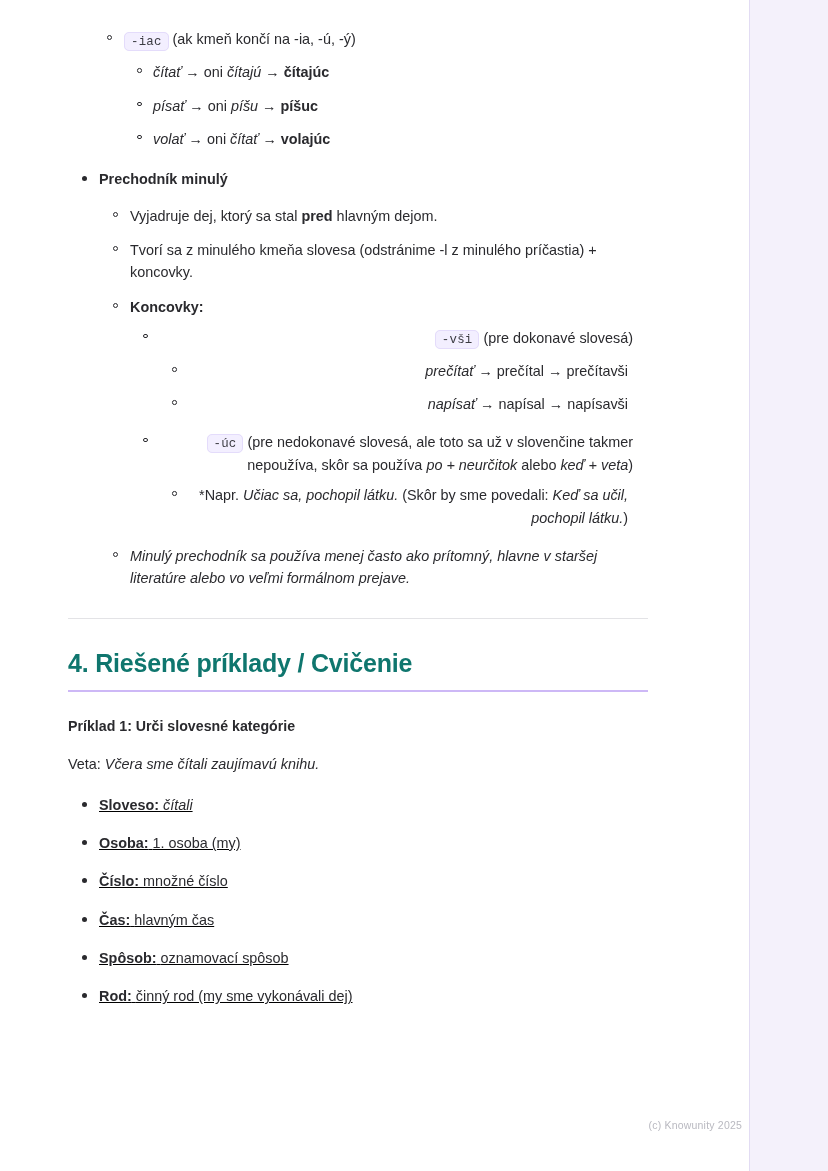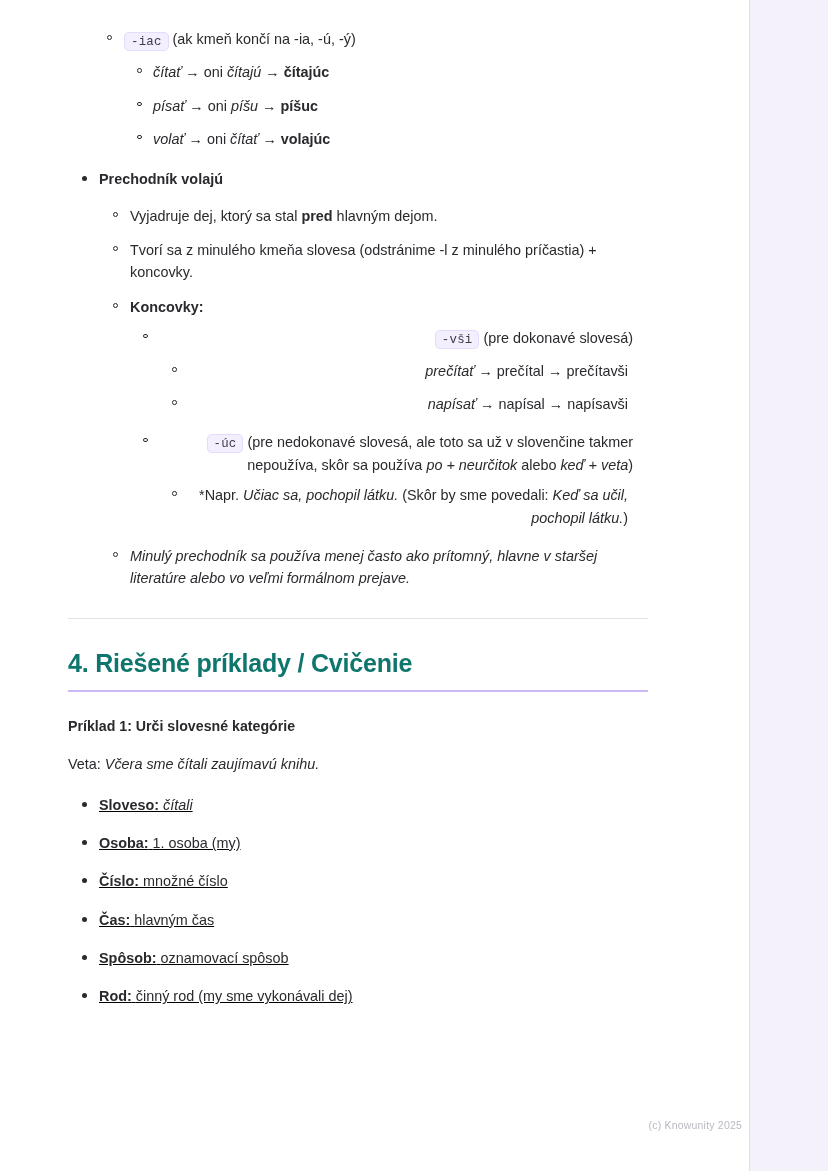--- a/index.html
+++ b/index.html
@@ -194,21 +194,21 @@
             <span> → </span>
             <b>volajúc</b>
           </li>
         </ul>
       </li>
 
     </ul>
 
     <ul class="lvl1" style="margin-top:18px;">
       <li>
-        <b>Prechodník volajú</b>
+        <b>Prechodník minulý</b>
 
         <ul class="lvl2" style="margin-top:14px;">
           <li>
             <span>Vyjadruje dej, ktorý sa stal </span><b>pred</b><span> hlavným dejom.</span>
           </li>
           <li>
             <span>Tvorí sa z minulého kmeňa slovesa (odstránime -l z minulého príčastia) + koncovky.</span>
           </li>
           <li>
             <b>Koncovky:</b>

